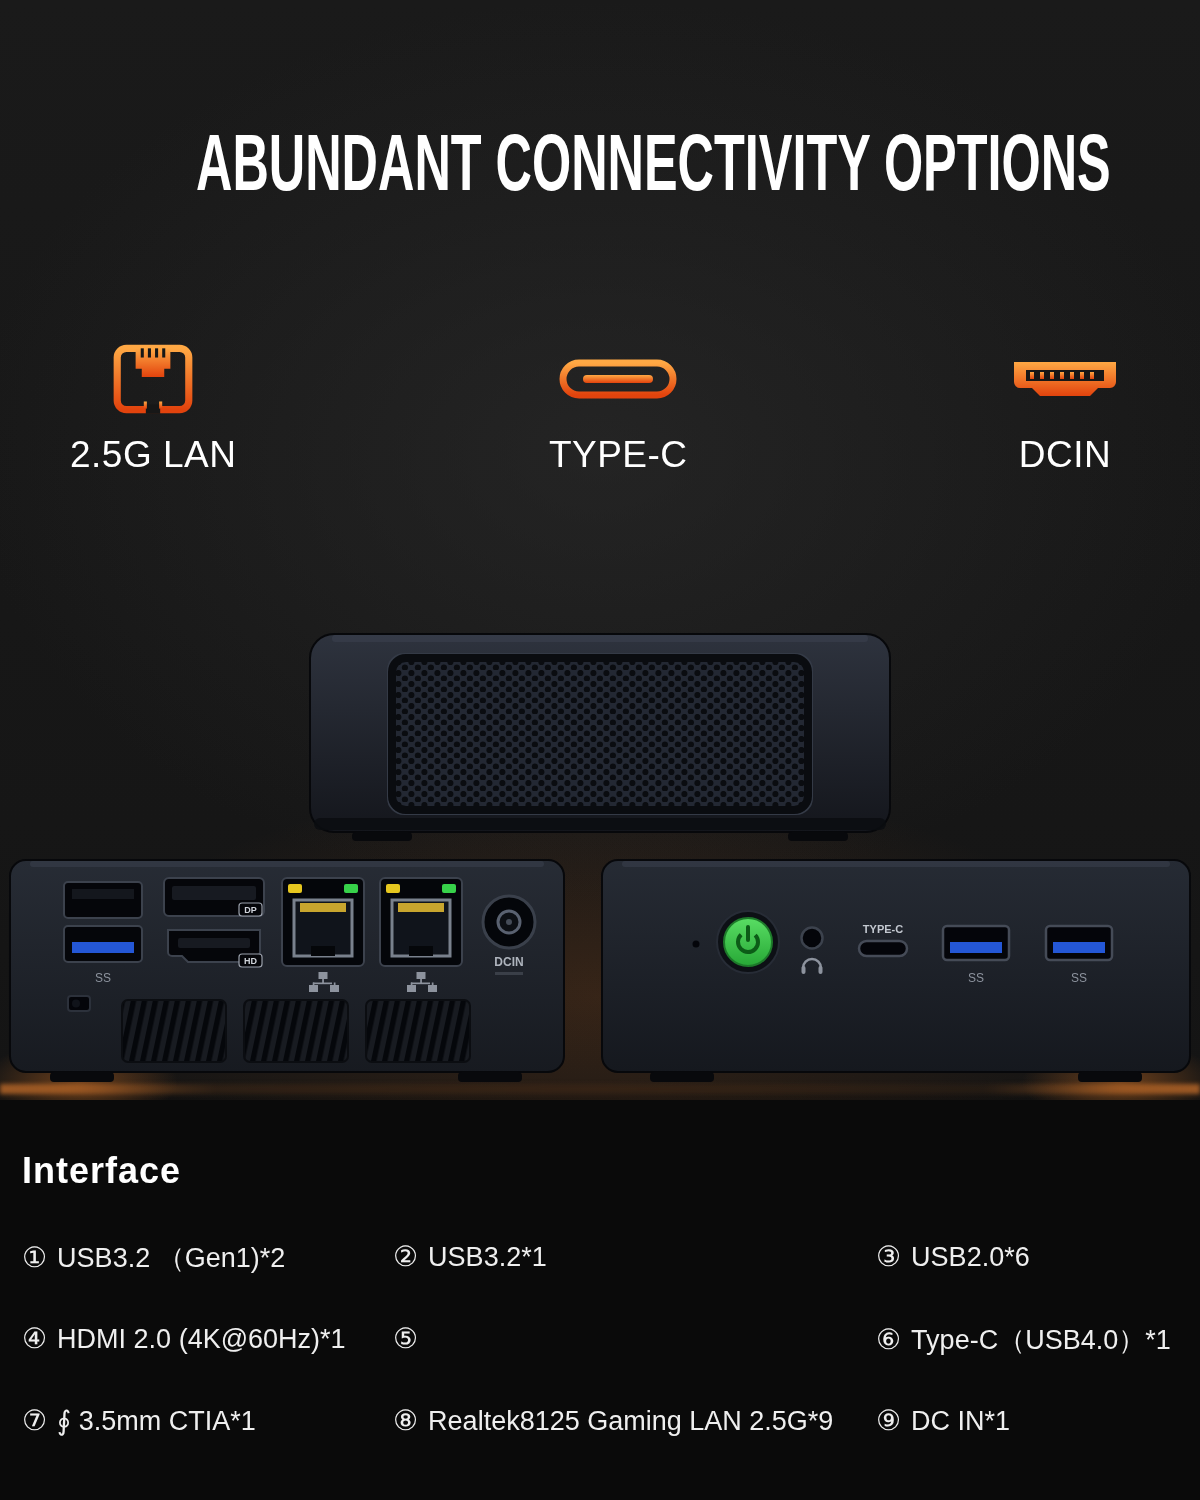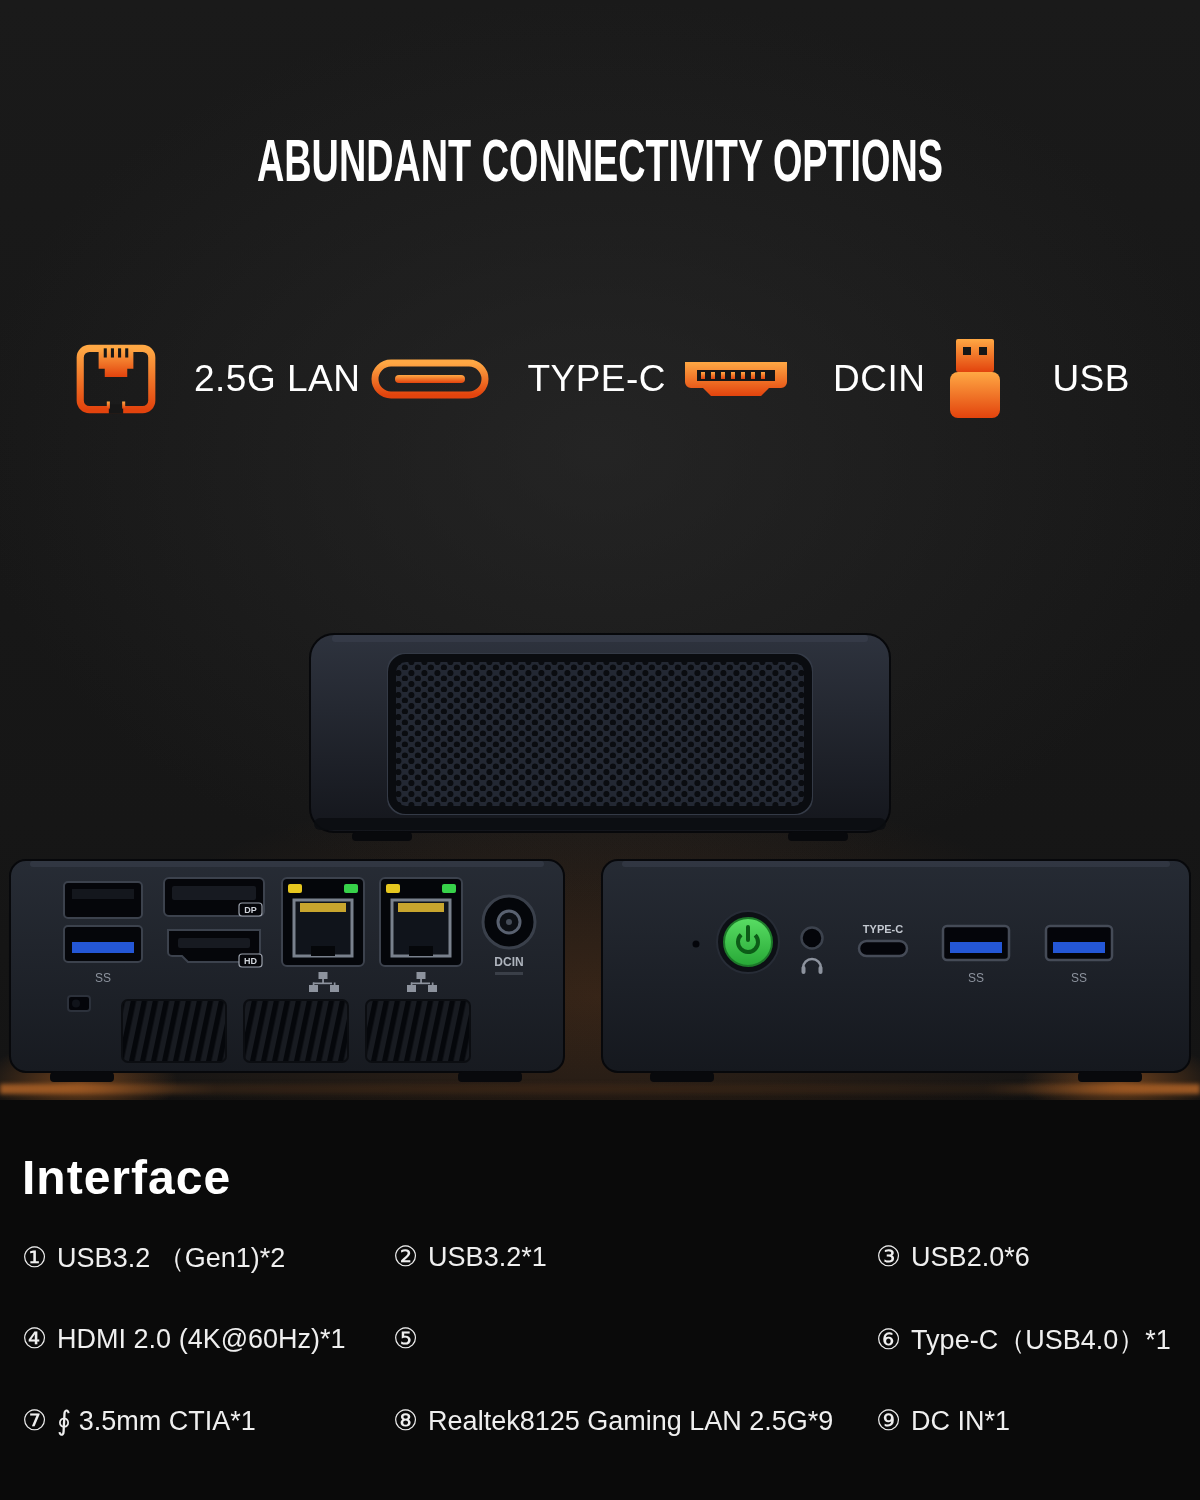--- a/index.html
+++ b/index.html
@@ -12,36 +12,36 @@
   }
   .glow-warm { position:absolute; left:0; top:560px; width:1200px; height:560px; pointer-events:none;
     background: radial-gradient(62% 55% at 50% 78%, rgba(190,100,35,.20), rgba(190,100,35,0) 70%); }
   .rim { position:absolute; top:1022px; width:280px; height:120px; pointer-events:none;
     background: radial-gradient(50% 50% at 50% 50%, rgba(255,135,40,.38), rgba(255,135,40,0) 70%); }
   .rim.left { left:-60px; } .rim.right { left:980px; }
   .table-edge { position:absolute; left:0; top:1084px; width:1200px; height:10px; filter:blur(2px);
     background: linear-gradient(90deg, rgba(255,140,50,.55), rgba(130,75,30,.20) 18%, rgba(130,75,30,.12) 82%, rgba(255,140,50,.55)); }
   .bottom-panel { position:absolute; left:0; top:1100px; width:1200px; height:400px; background:#0a0a0a; }
 
-  .title { position:absolute; top:129px; left:0; width:1200px; text-align:center;
-    color:#ffffff; font-size:54px; font-weight:800; white-space:nowrap; }
+  .title { position:absolute; top:122px; left:0; width:1200px; text-align:center;
+    color:#ffffff; font-size:72px; font-weight:800; white-space:nowrap; }
   .title .condense { display:inline-block; transform:scale(.70,1.10); letter-spacing:0px; }
 
   .icons-row { position:absolute; top:328px; left:70px; width:1060px;
     display:flex; justify-content:space-between; align-items:flex-start; }
-  .icon-item { display:flex; flex-direction:row; align-items:center; gap:32px; }
+  .icon-item { display:flex; flex-direction:column; align-items:center; gap:4px; }
   .icon-box { height:102px; display:flex; align-items:center; justify-content:center; }
   .icon-label { color:#ffffff; font-size:37px; font-weight:400; letter-spacing:.5px; }
 
   .dev-top   { position:absolute; left:304px; top:626px; }
   .dev-rear  { position:absolute; left:6px;   top:854px; }
   .dev-front { position:absolute; left:598px; top:854px; }
 
   .interface-heading { position:absolute; left:22px; top:1150px; color:#ffffff;
-    font-size:48px; font-weight:700; letter-spacing:1px; }
+    font-size:36px; font-weight:700; letter-spacing:1px; }
   .interface-grid { position:absolute; left:22px; top:1240px; width:1165px;
     display:grid; grid-template-columns:371px 483px auto; row-gap:46px;
     color:#efefef; font-size:27px; }
   .if-item { display:flex; align-items:baseline; gap:10px; white-space:nowrap; }
   .if-num { font-size:28px; }
   svg text { font-family:"Liberation Sans", sans-serif; }
 </style>
 </head>
 <body>
 
@@ -111,37 +111,20 @@
           <rect x="50" y="38" width="4" height="7" fill="url(#grad-hdmi)"></rect>
           <rect x="60" y="38" width="4" height="7" fill="url(#grad-hdmi)"></rect>
           <rect x="70" y="38" width="4" height="7" fill="url(#grad-hdmi)"></rect>
           <rect x="80" y="38" width="4" height="7" fill="url(#grad-hdmi)"></rect>
           <rect x="90" y="38" width="4" height="7" fill="url(#grad-hdmi)"></rect>
         </svg>
       </div>
       <div class="icon-label">DCIN</div>
     </div>
 
-    <div class="icon-item">
-      <div class="icon-box">
-        <svg viewBox="0 0 90 100" width="90" height="100">
-          <defs>
-              <linearGradient id="grad-usb" x1="0" y1="0" x2="0" y2="1">
-            <stop offset="0" stop-color="#ffa844"></stop>
-                <stop offset="1" stop-color="#e2430d"></stop>
-              </linearGradient>
-            </defs>
-          <rect x="26" y="10" width="38" height="33" rx="2" fill="url(#grad-usb)"></rect>
-          <rect x="33" y="18" width="8" height="8" fill="#171717"></rect>
-          <rect x="49" y="18" width="8" height="8" fill="#171717"></rect>
-          <rect x="20" y="43" width="50" height="46" rx="8" fill="url(#grad-usb)"></rect>
-        </svg>
-      </div>
-      <div class="icon-label">USB</div>
-    </div>
 
   </div>
 
   <svg class="dev-top" viewBox="0 0 592 220" width="592" height="220">
     <defs>
       <linearGradient id="grad-body-top" x1="0" y1="0" x2="0" y2="1">
         <stop offset="0" stop-color="#2e333e"></stop>
           <stop offset="1" stop-color="#14161c"></stop>
       </linearGradient>
       <pattern id="pat-hex" width="13" height="11" patternUnits="userSpaceOnUse">

